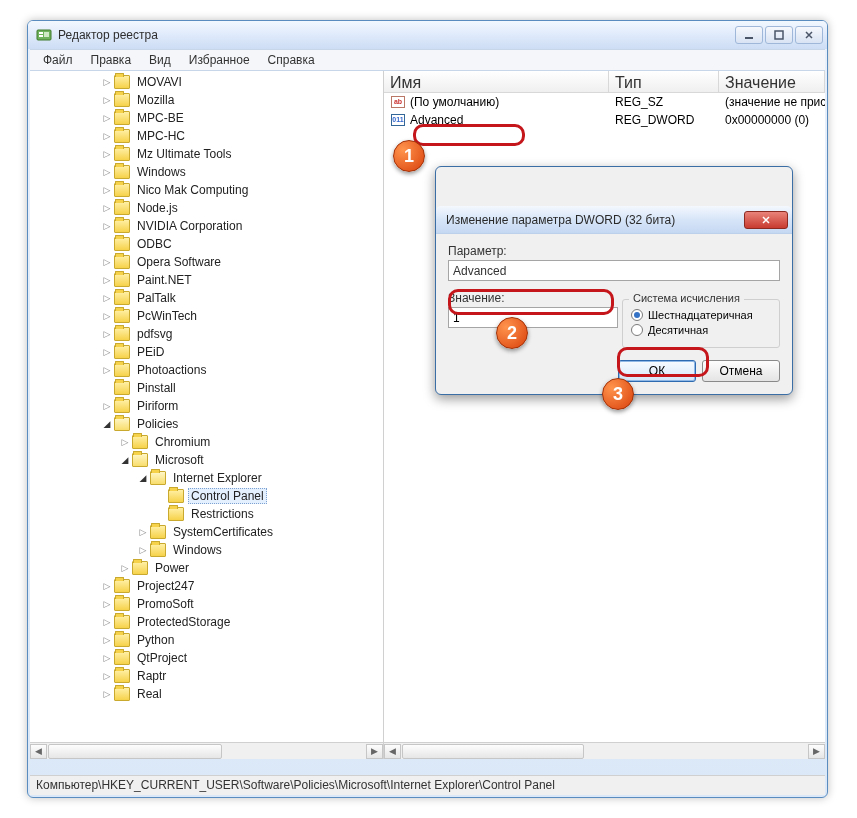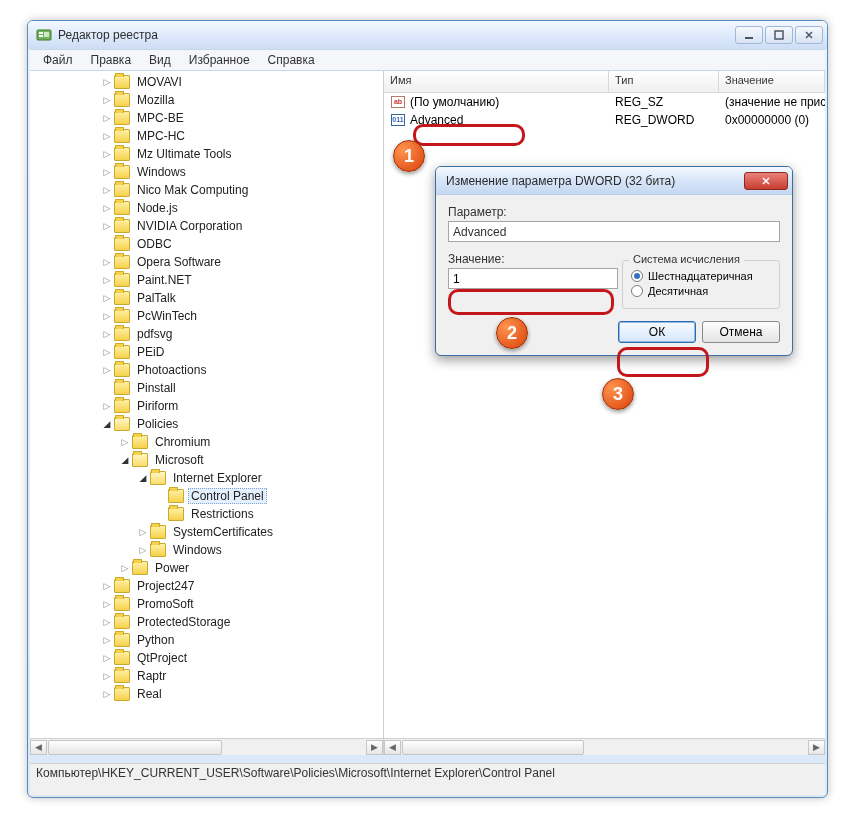--- a/index.html
+++ b/index.html
@@ -156,21 +156,21 @@
   .list-header {
     height: 22px;
     display: flex;
     background: linear-gradient(to bottom, #ffffff, #efefef);
     border-bottom: 1px solid #d8d8d8;
   }
   .list-header .col {
     border-right: 1px solid #d8d8d8;
     padding: 3px 6px;
     color: #333;
-    font-size: 11px;
+    font-size: 16px;
   }
   .list-body {
     position: absolute;
     top: 22px; left: 0; right: 0; bottom: 17px;
     background: #fff;
   }
   .list-row {
     display: flex;
     height: 18px;
     align-items: center;
@@ -217,24 +217,24 @@
   .scrollbar-h .track {
     flex:1; height:15px; position:relative; margin:0 1px;
   }
   .scrollbar-h .thumb {
     position:absolute; top:0; height:15px;
     background: linear-gradient(to bottom,#fdfdfd,#e6e6e6);
     border:1px solid #c6c6c6;
     border-radius:2px;
   }
   .statusbar {
-    height: 32px;
+    height: 20px;
     background: #f0f0f0;
     border-top: 1px solid #d0d0d0;
-    margin: 8px 2px 2px 2px;
+    margin: 16px 2px 2px 2px;
     padding: 2px 6px;
     font-size: 12px;
     color: #333;
     overflow: hidden;
     white-space: nowrap;
   }
 
   
   .annot-box {
     position: absolute;
@@ -273,20 +273,21 @@
   .dialog .dlg-title {
     height: 28px;
     background: linear-gradient(to bottom, #f4f8fe 0%, #d7e5f8 50%, #c5d8f2 100%);
     border-bottom: 1px solid #bcd0eb;
     border-top-left-radius: 5px;
     border-top-right-radius: 5px;
     display: flex;
     align-items: center;
     padding: 0 4px 0 10px;
     color: #2a2a2a;
+    margin-top: 39px;
   }
   .dialog .dlg-title .close {
     width: 44px; height: 18px;
     background: linear-gradient(to bottom, #e9837a, #c83b30);
     border: 1px solid #8c2a22;
     border-radius: 3px;
     color: #fff;
     display:flex; align-items:center; justify-content:center;
     font-size: 10px;
     margin-left: auto;

